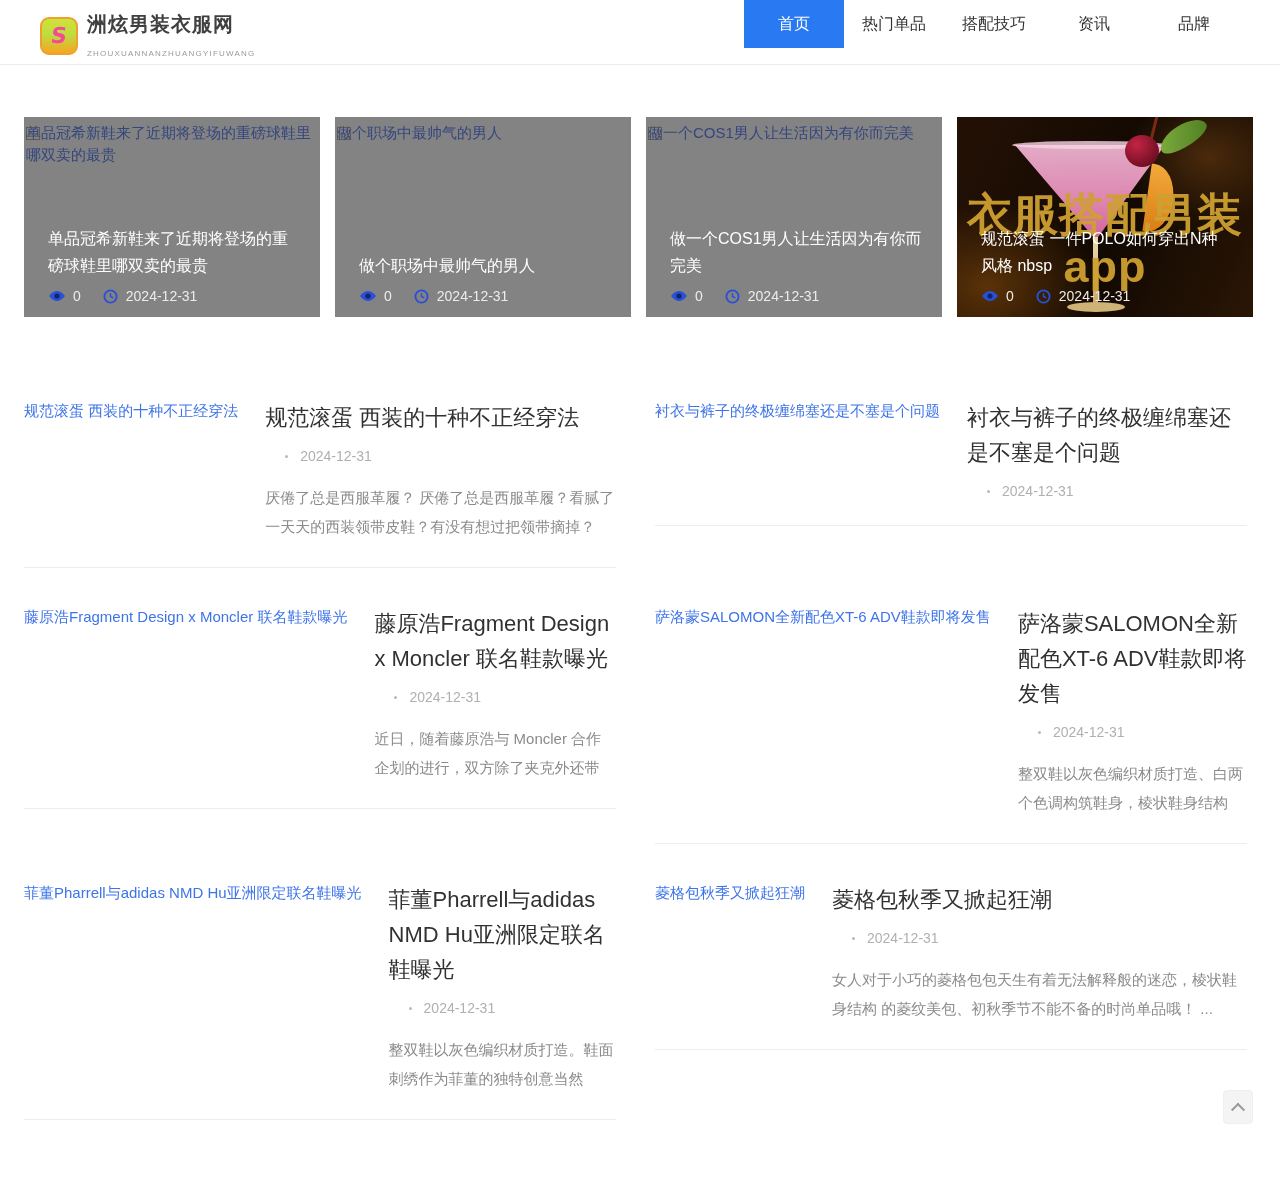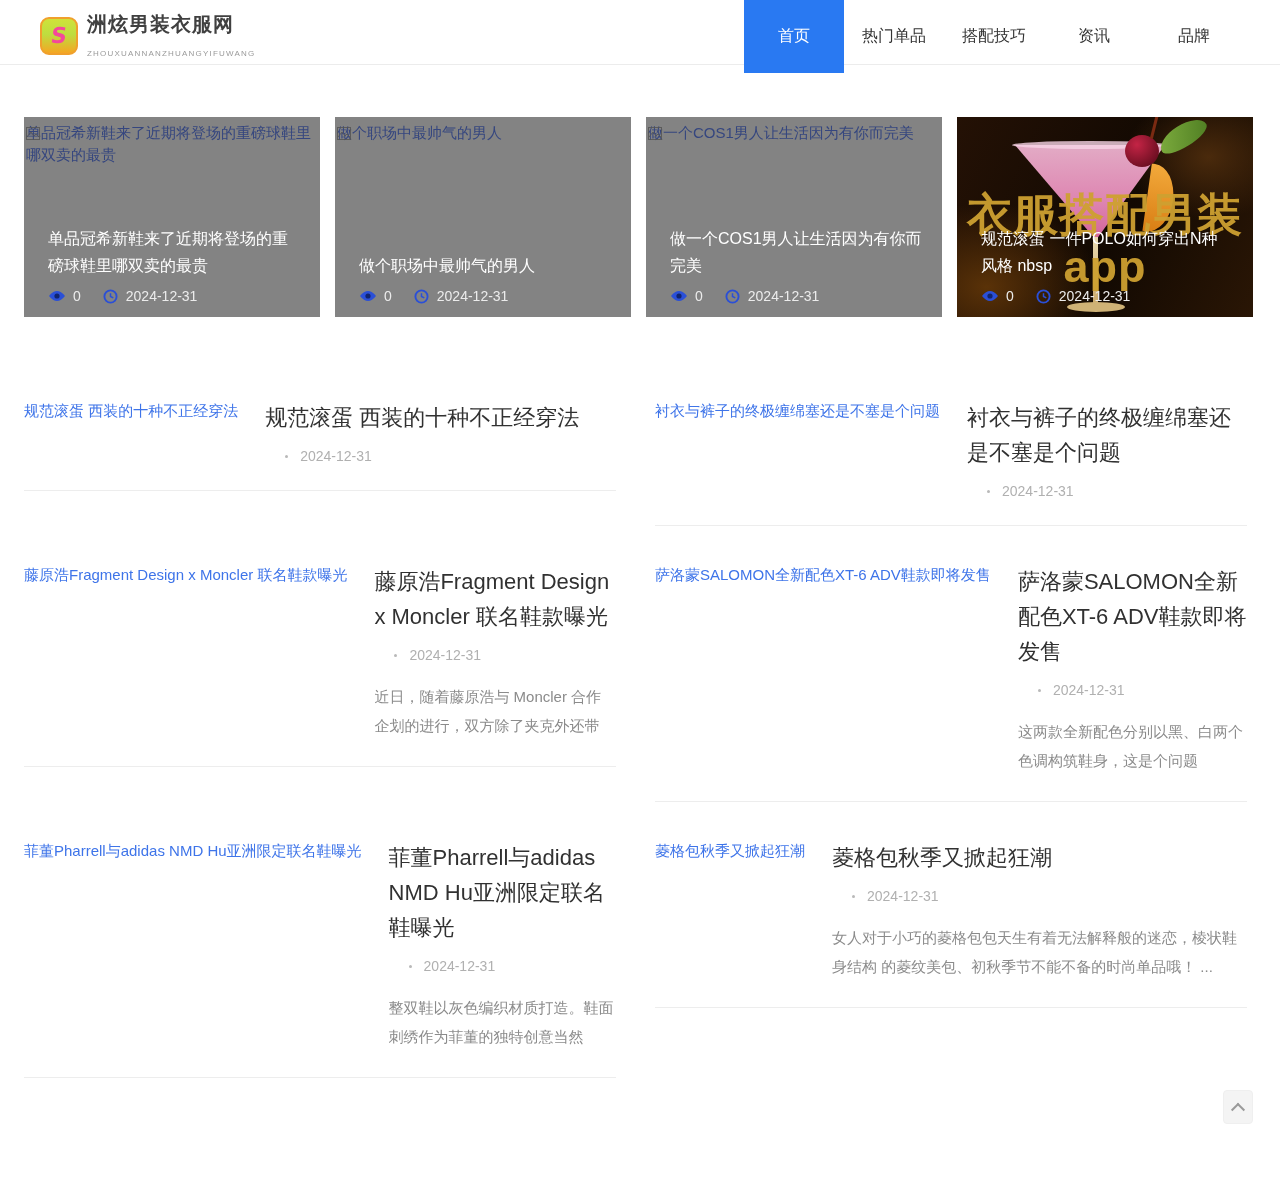--- a/index.html
+++ b/index.html
@@ -7,21 +7,21 @@
 
   
   .header { position:relative; height:65px; background:#fff; border-bottom:1px solid #ececec; }
   .logo { position:absolute; left:40px; top:13px; display:flex; align-items:center; }
   .logo-icon { width:38px; height:38px; border-radius:9px; background:linear-gradient(180deg,#cfe23a 0%,#bedd3f 45%,#f5a623 100%); border:2px solid #f0a02c; position:relative; display:flex; align-items:center; justify-content:center; }
   .logo-icon span { color:#f4489b; font-size:22px; font-weight:bold; font-family:"DejaVu Sans",sans-serif; transform:skewX(-8deg); }
   .logo-text { margin-left:9px; }
   .logo-title { font-size:20px; font-weight:bold; color:#404040; letter-spacing:1px; line-height:22px; }
   .logo-sub { font-size:8px; color:#9a9a9a; letter-spacing:1.2px; margin-top:14px; }
   .nav { position:absolute; right:36px; top:0; height:65px; display:flex; }
-  .nav-item { width:100px; height:73px; display:flex; align-items:center; justify-content:center; font-size:16px; color:#333; cursor:pointer; }
+  .nav-item { width:100px; height:48px; display:flex; align-items:center; justify-content:center; font-size:16px; color:#333; cursor:pointer; }
   .nav-item.active { background:#2979f2; color:#fff; }
 
   
   .cards { margin:52px 27px 4px 24px; display:grid; grid-template-columns:repeat(4,1fr); gap:15px; }
   .card { position:relative; height:200px; background:#838383; overflow:hidden; cursor:pointer; }
   .card-alt { position:absolute; top:5px; left:2px; right:6px; font-size:15px; line-height:22px; color:#35467f; display:block; }
   .broken-icon { display:inline-block; vertical-align:-2px; margin-right:-14px; opacity:.85; }
   .card-bottom { position:absolute; left:24px; right:20px; bottom:13px; }
   .card-title { color:#fff; font-size:16px; line-height:27px; margin-bottom:9px; }
   .card-meta { display:flex; align-items:center; font-size:14px; color:#ececec; }
@@ -181,20 +181,21 @@
 
   <div class="article">
     <div class="article-inner">
       <span class="article-thumb">规范滚蛋 西装的十种不正经穿法</span>
       <div class="article-body">
         <div class="article-title">规范滚蛋 西装的十种不正经穿法</div>
         <div class="article-meta">
             <span class="meta-dot"></span>
             <span>2024-12-31</span>
           </div>
+        <div class="article-excerpt">厌倦了总是西服革履？ 厌倦了总是西服革履？看腻了一天天的西装领带皮鞋？有没有想过把领带摘掉？</div>
       </div>
     </div>
   </div>
 
   <div class="article">
     <div class="article-inner">
       <span class="article-thumb">衬衣与裤子的终极缠绵塞还是不塞是个问题</span>
       <div class="article-body">
         <div class="article-title">衬衣与裤子的终极缠绵塞还是不塞是个问题</div>
         <div class="article-meta">
@@ -221,21 +222,21 @@
 
   <div class="article">
     <div class="article-inner">
       <span class="article-thumb">萨洛蒙SALOMON全新配色XT-6 ADV鞋款即将发售</span>
       <div class="article-body">
         <div class="article-title">萨洛蒙SALOMON全新配色XT-6 ADV鞋款即将发售</div>
         <div class="article-meta">
             <span class="meta-dot"></span>
             <span>2024-12-31</span>
           </div>
-        <div class="article-excerpt">这两款全新配色分别以黑、白两个色调构筑鞋身，这是个问题</div>
+        <div class="article-excerpt">整双鞋以灰色编织材质打造、白两个色调构筑鞋身，棱状鞋身结构</div>
       </div>
     </div>
   </div>
 
   <div class="article">
     <div class="article-inner">
       <span class="article-thumb">菲董Pharrell与adidas NMD Hu亚洲限定联名鞋曝光</span>
       <div class="article-body">
         <div class="article-title">菲董Pharrell与adidas NMD Hu亚洲限定联名鞋曝光</div>
         <div class="article-meta">

